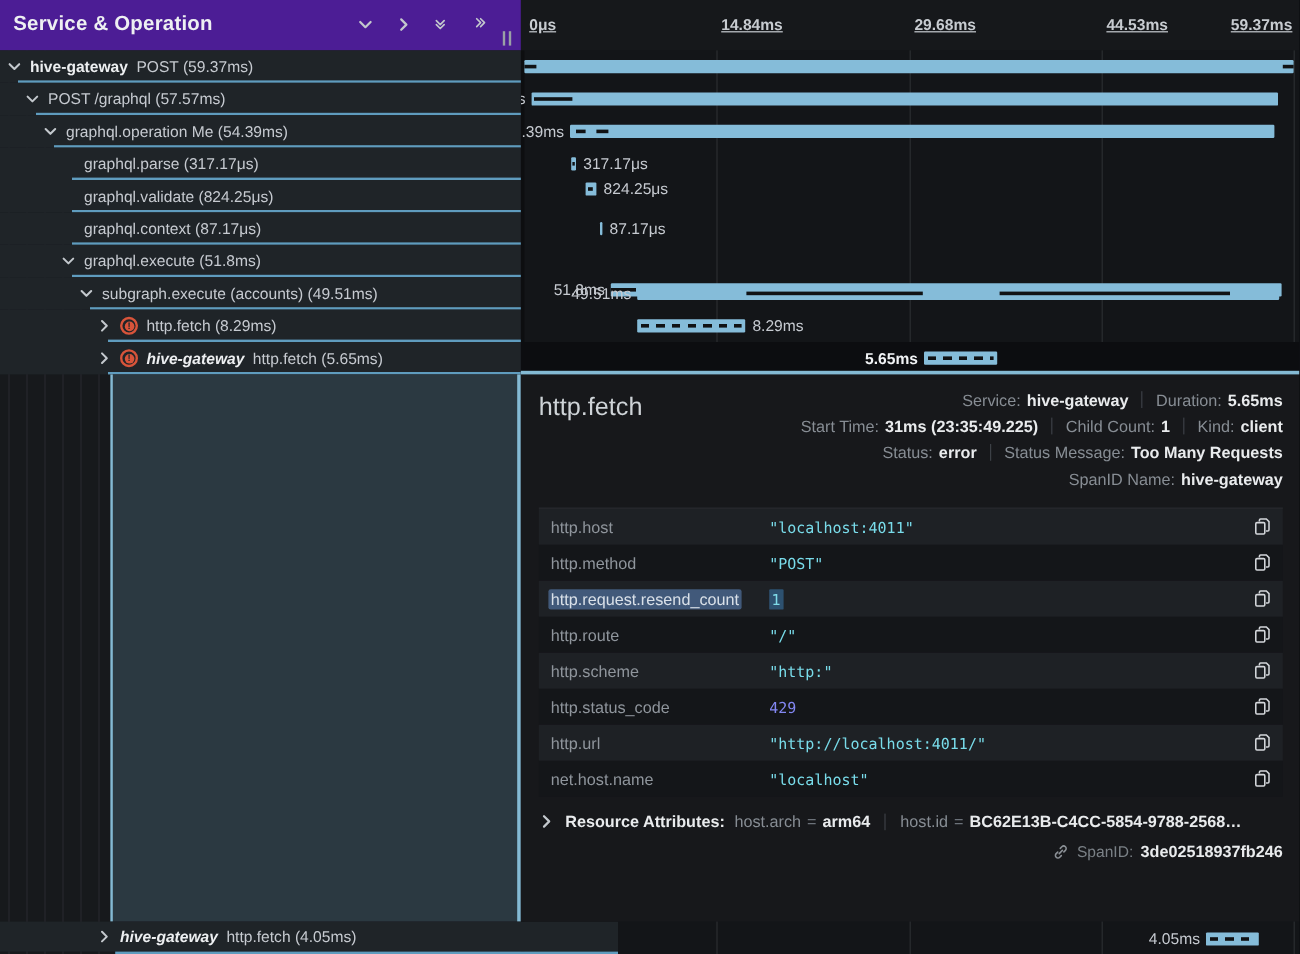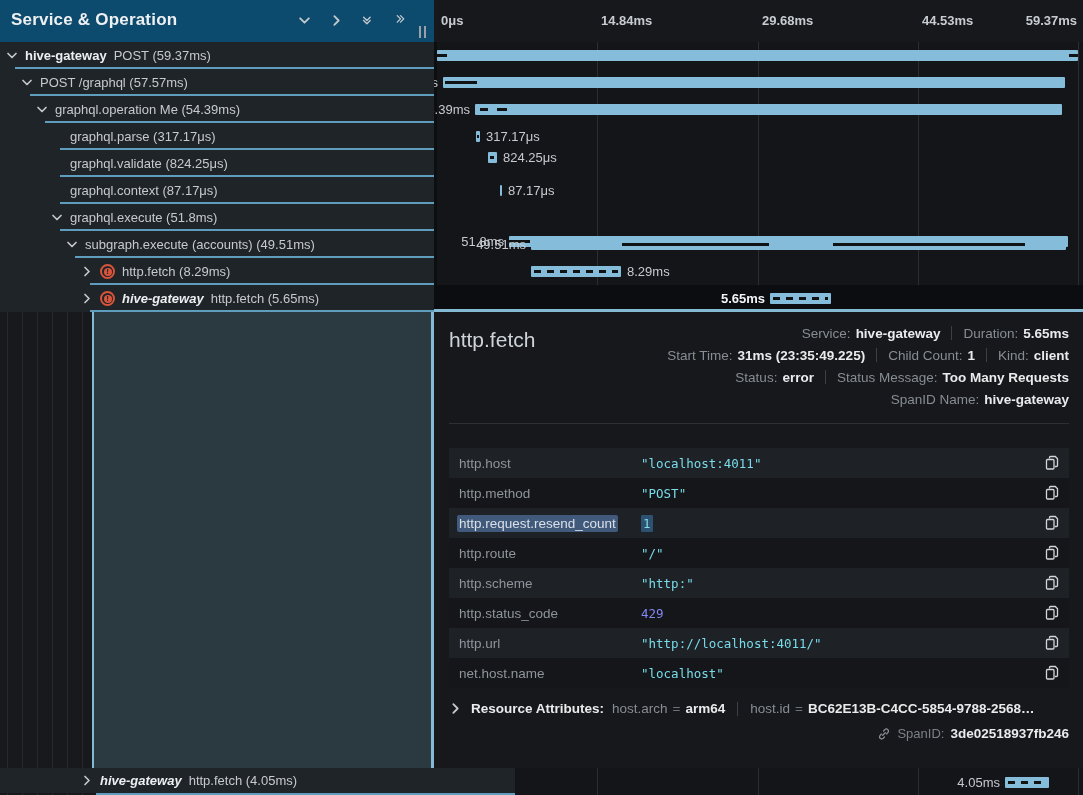--- a/index.html
+++ b/index.html
@@ -1,21 +1,21 @@
 <!DOCTYPE html>
 <html><head>
 <meta charset="utf-8">
 <style>
   html,body{margin:0;padding:0;background:#0e0f11;}
   .app{position:relative;width:1083px;height:795px;overflow:hidden;
        font-family:"Liberation Sans", sans-serif;background:#131518;color:#c6cad0;}
 
   
   .left-panel{position:absolute;left:0;top:0;width:434px;height:795px;background:#17191c;z-index:5;}
-  .left-header{position:absolute;left:0;top:0;width:434px;height:42px;background:#0c4a6e;z-index:6;}
+  .left-header{position:absolute;left:0;top:0;width:434px;height:42px;background:#4c1d95;z-index:6;}
   .lh-title{position:absolute;left:11px;top:10px;font-size:17px;font-weight:bold;color:#eef0f2;letter-spacing:.2px;}
   .lh-icons{position:absolute;right:26px;top:13px;display:flex;gap:17px;align-items:center;}
   .icon-btn{width:15px;height:15px;display:inline-flex;align-items:center;justify-content:center;cursor:pointer;}
   .guide{position:absolute;top:42px;bottom:0;width:1px;background:#26292d;z-index:5;}
   .tree-row{position:absolute;left:0;width:434px;height:27px;background:#1f2428;z-index:6;
             display:flex;align-items:center;font-size:13px;color:#c6cad0;box-sizing:border-box;}
   .tree-row .underline{position:absolute;bottom:0;right:0;height:2px;background:#5f9cbe;}
   .tr-chev{display:inline-flex;width:12px;justify-content:center;margin-right:7px;flex:none;}
   .svc{font-weight:bold;color:#edeff1;margin-right:7px;}
   .svc.it{font-style:italic;}
@@ -27,21 +27,21 @@
   .expanded-box{position:absolute;left:92px;top:312px;width:342px;height:456px;background:#2b3941;
                 border-left:2px solid #84bad4;border-right:3px solid #84bad4;box-sizing:border-box;z-index:7;}
   .handle{position:absolute;right:6px;top:26px;width:9px;height:12px;z-index:8;cursor:col-resize;}
   .handle i{position:absolute;top:0;width:2px;height:12px;background:#9aa0a6;}
   .handle i:first-child{left:0;} .handle i:last-child{left:5px;}
 
   
   .timeline{position:absolute;left:434px;top:0;width:649px;height:795px;background:#131518;overflow:hidden;z-index:1;}
   .divider-col{position:absolute;left:0;top:0;width:3px;height:795px;background:#0d0e10;z-index:1;}
   .ruler{position:absolute;left:0;top:0;width:649px;height:42px;background:#16181b;z-index:2;}
-  .ruler .tick{position:absolute;top:0;line-height:42px;font-size:13px;font-weight:600;color:#c8ccd1;}
+  .ruler .tick{position:absolute;top:0;line-height:42px;font-size:13px;font-weight:600;color:#c8ccd1;text-decoration:underline;}
   .gridline{position:absolute;top:0;bottom:0;width:1px;background:#2b2d31;z-index:0;}
   .sel-row-bg{position:absolute;left:0;top:285px;width:649px;height:27px;background:#0c0d10;z-index:1;}
   .tl-row{position:absolute;left:0;width:649px;height:27px;z-index:2;}
   .bar{position:absolute;top:8px;height:11px;background:#85bcd9;border-radius:1px;}
   .bar .dash{position:absolute;left:3px;right:3px;top:4px;height:3px;
              background:repeating-linear-gradient(90deg,#101214 0 7px,transparent 7px 13px);}
   .btick{position:absolute;top:12px;height:3px;background:#101214;z-index:3;}
   .tl-label{position:absolute;top:0;line-height:27px;font-size:13px;color:#c6cad0;white-space:nowrap;}
   .tl-label.sel{color:#f2f4f6;font-weight:bold;}
 
@@ -51,21 +51,21 @@
   .dp-head{display:flex;justify-content:space-between;margin-top:10px;}
   .dp-title{font-size:21px;color:#ced3d7;margin-top:6px;}
   .meta{text-align:left;}
   .meta-line{display:flex;justify-content:flex-end;align-items:center;height:22px;font-size:13.5px;}
   .ml{color:#878d94;margin-right:5px;}
   .mv{color:#e9ebed;font-weight:bold;}
   .mdiv{display:inline-block;width:1px;height:14px;background:#3c4046;margin:0 11px;}
   .dp-divider{height:1px;background:#2c2f33;margin-top:13px;}
   .attr-header{display:flex;align-items:center;gap:9px;margin:12px 0 9px 2px;
                font-size:13.5px;font-weight:bold;color:#e9ebed;cursor:pointer;}
-  .attr-table{width:100%;margin-top:24px;}
+  .attr-table{width:100%;}
   .attr-row{display:flex;align-items:center;height:30px;padding:0 10px;box-sizing:border-box;}
   .attr-row.alt0{background:#1e2125;} .attr-row.alt1{background:#141619;}
   .akey{width:182px;flex:none;font-size:13.5px;color:#8f959c;}
   .aval{flex:1;font-family:"DejaVu Sans Mono", monospace;font-size:12.5px;}
   .aval.string{color:#79dcea;} .aval.number{color:#8387f2;}
   .acopy{flex:none;width:18px;cursor:pointer;display:flex;justify-content:flex-end;}
   .sel-key{background:#41597a;color:#d9e0e8;border-radius:2px;padding:1px 2px;margin-left:-2px;text-align:center;}
   .sel-val{background:#2d5170;color:#7fdbe9;padding:1px 2px;border-radius:1px;}
   .res-line{display:flex;align-items:center;margin-top:13px;font-size:13.5px;white-space:nowrap;overflow:hidden;}
   .res-title{font-weight:bold;color:#e9ebed;margin:0 8px 0 9px;}

